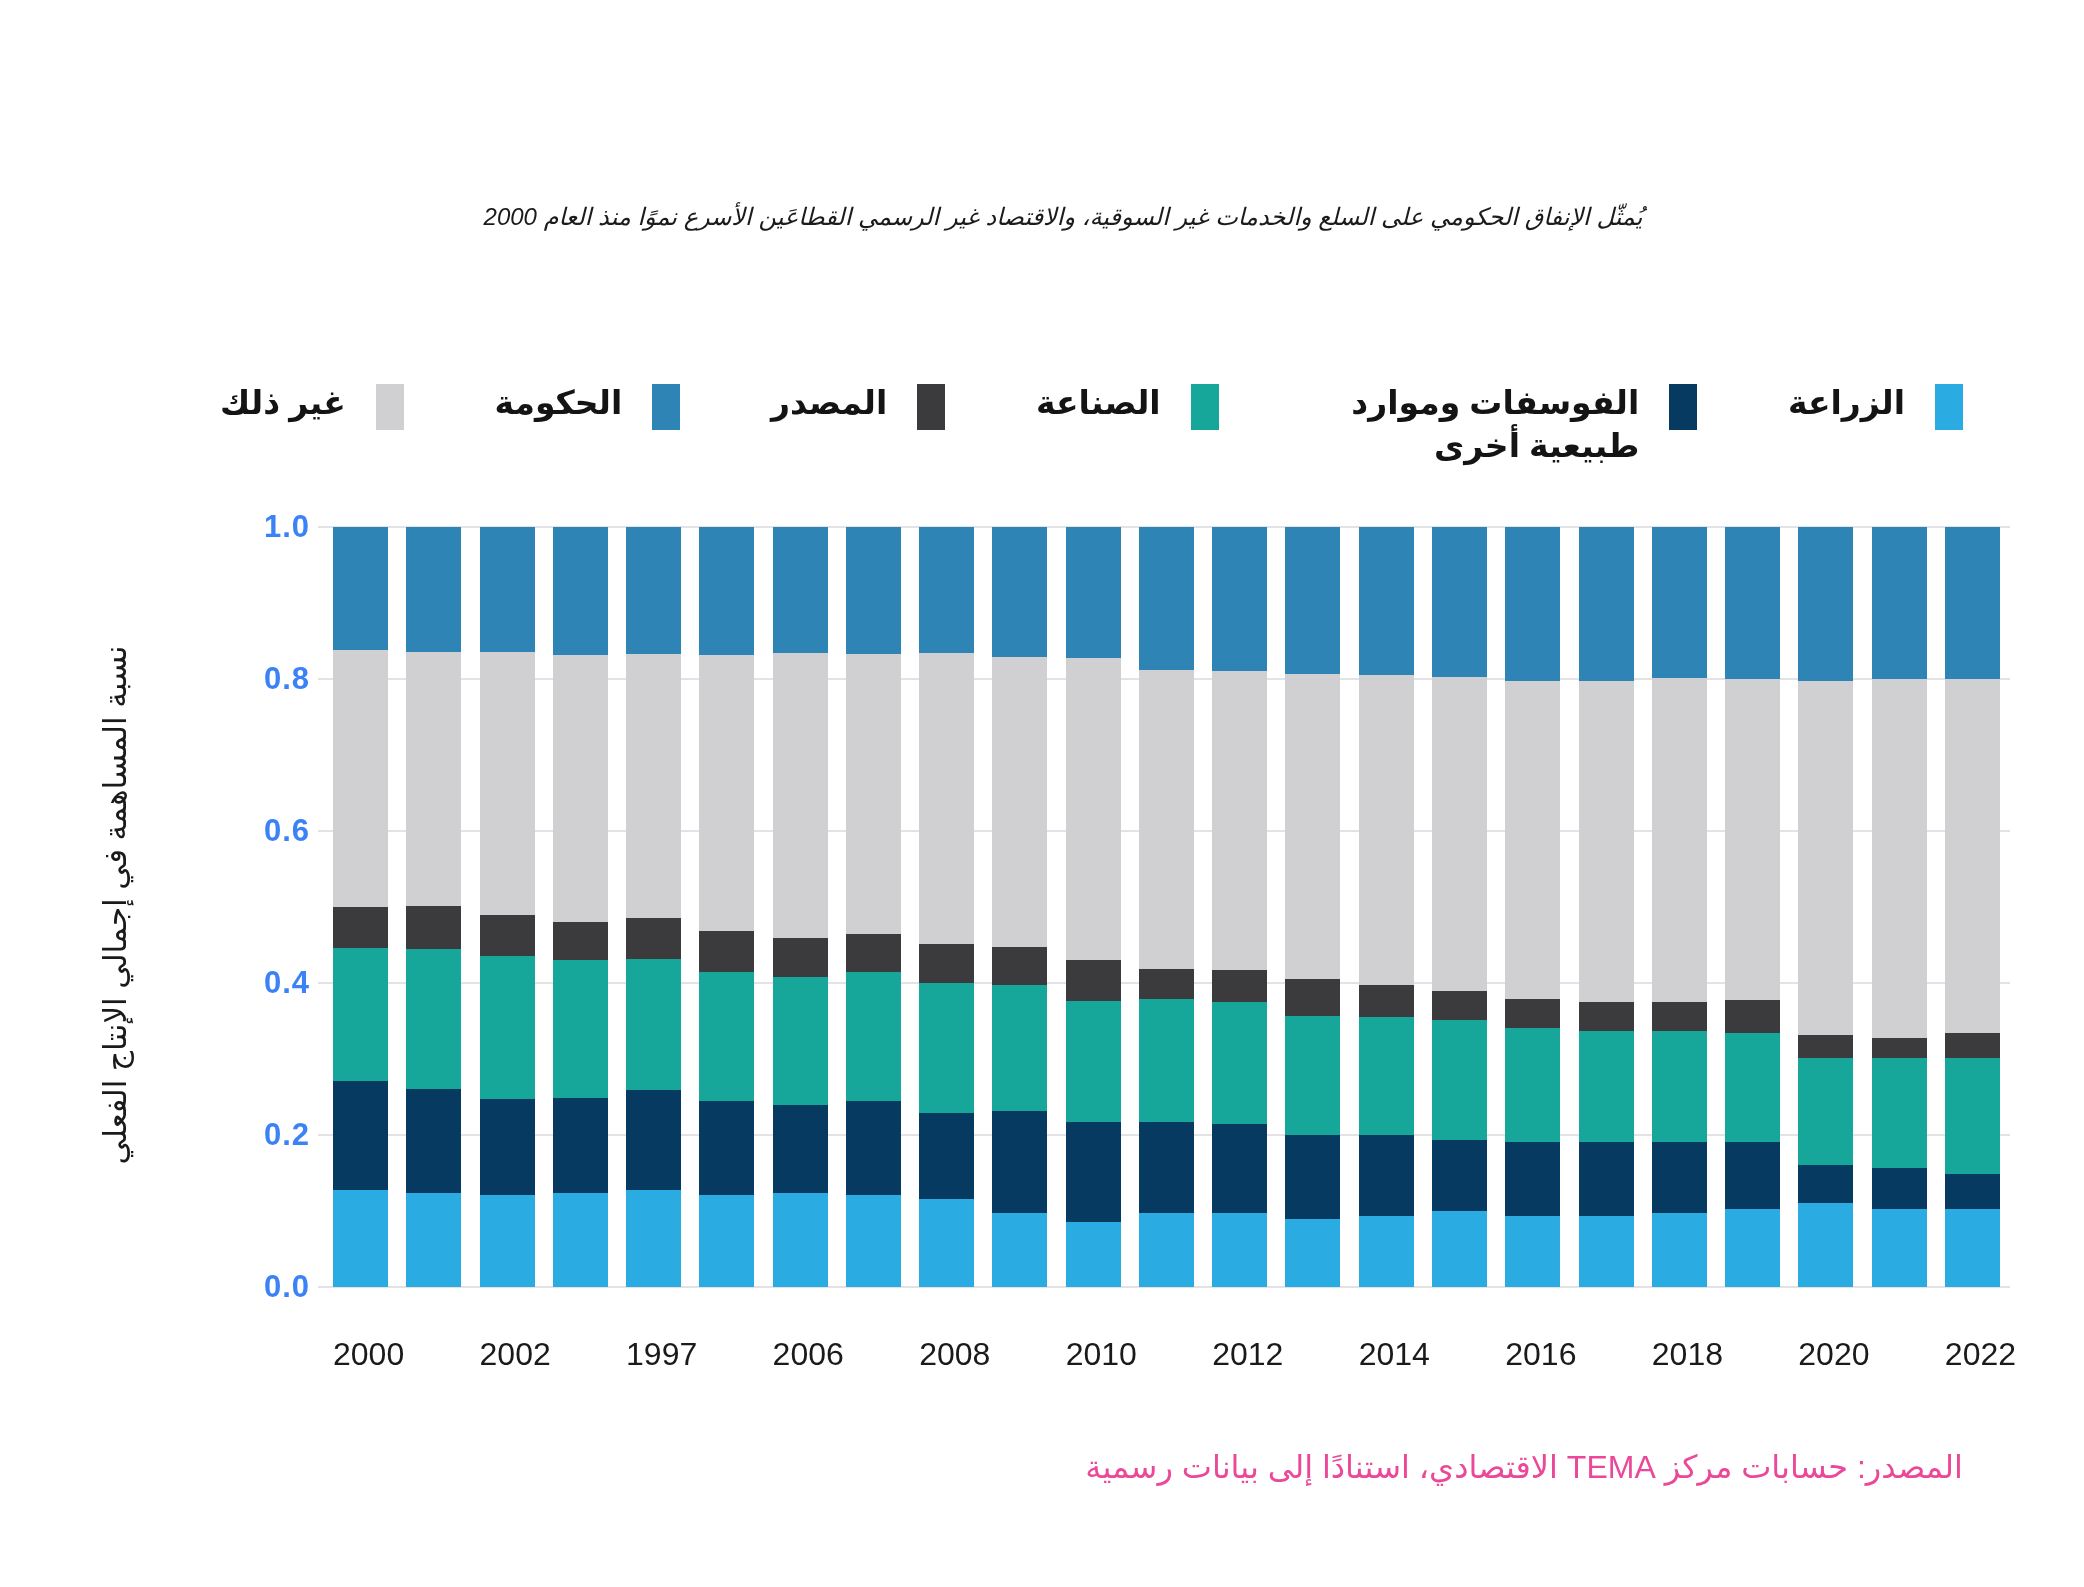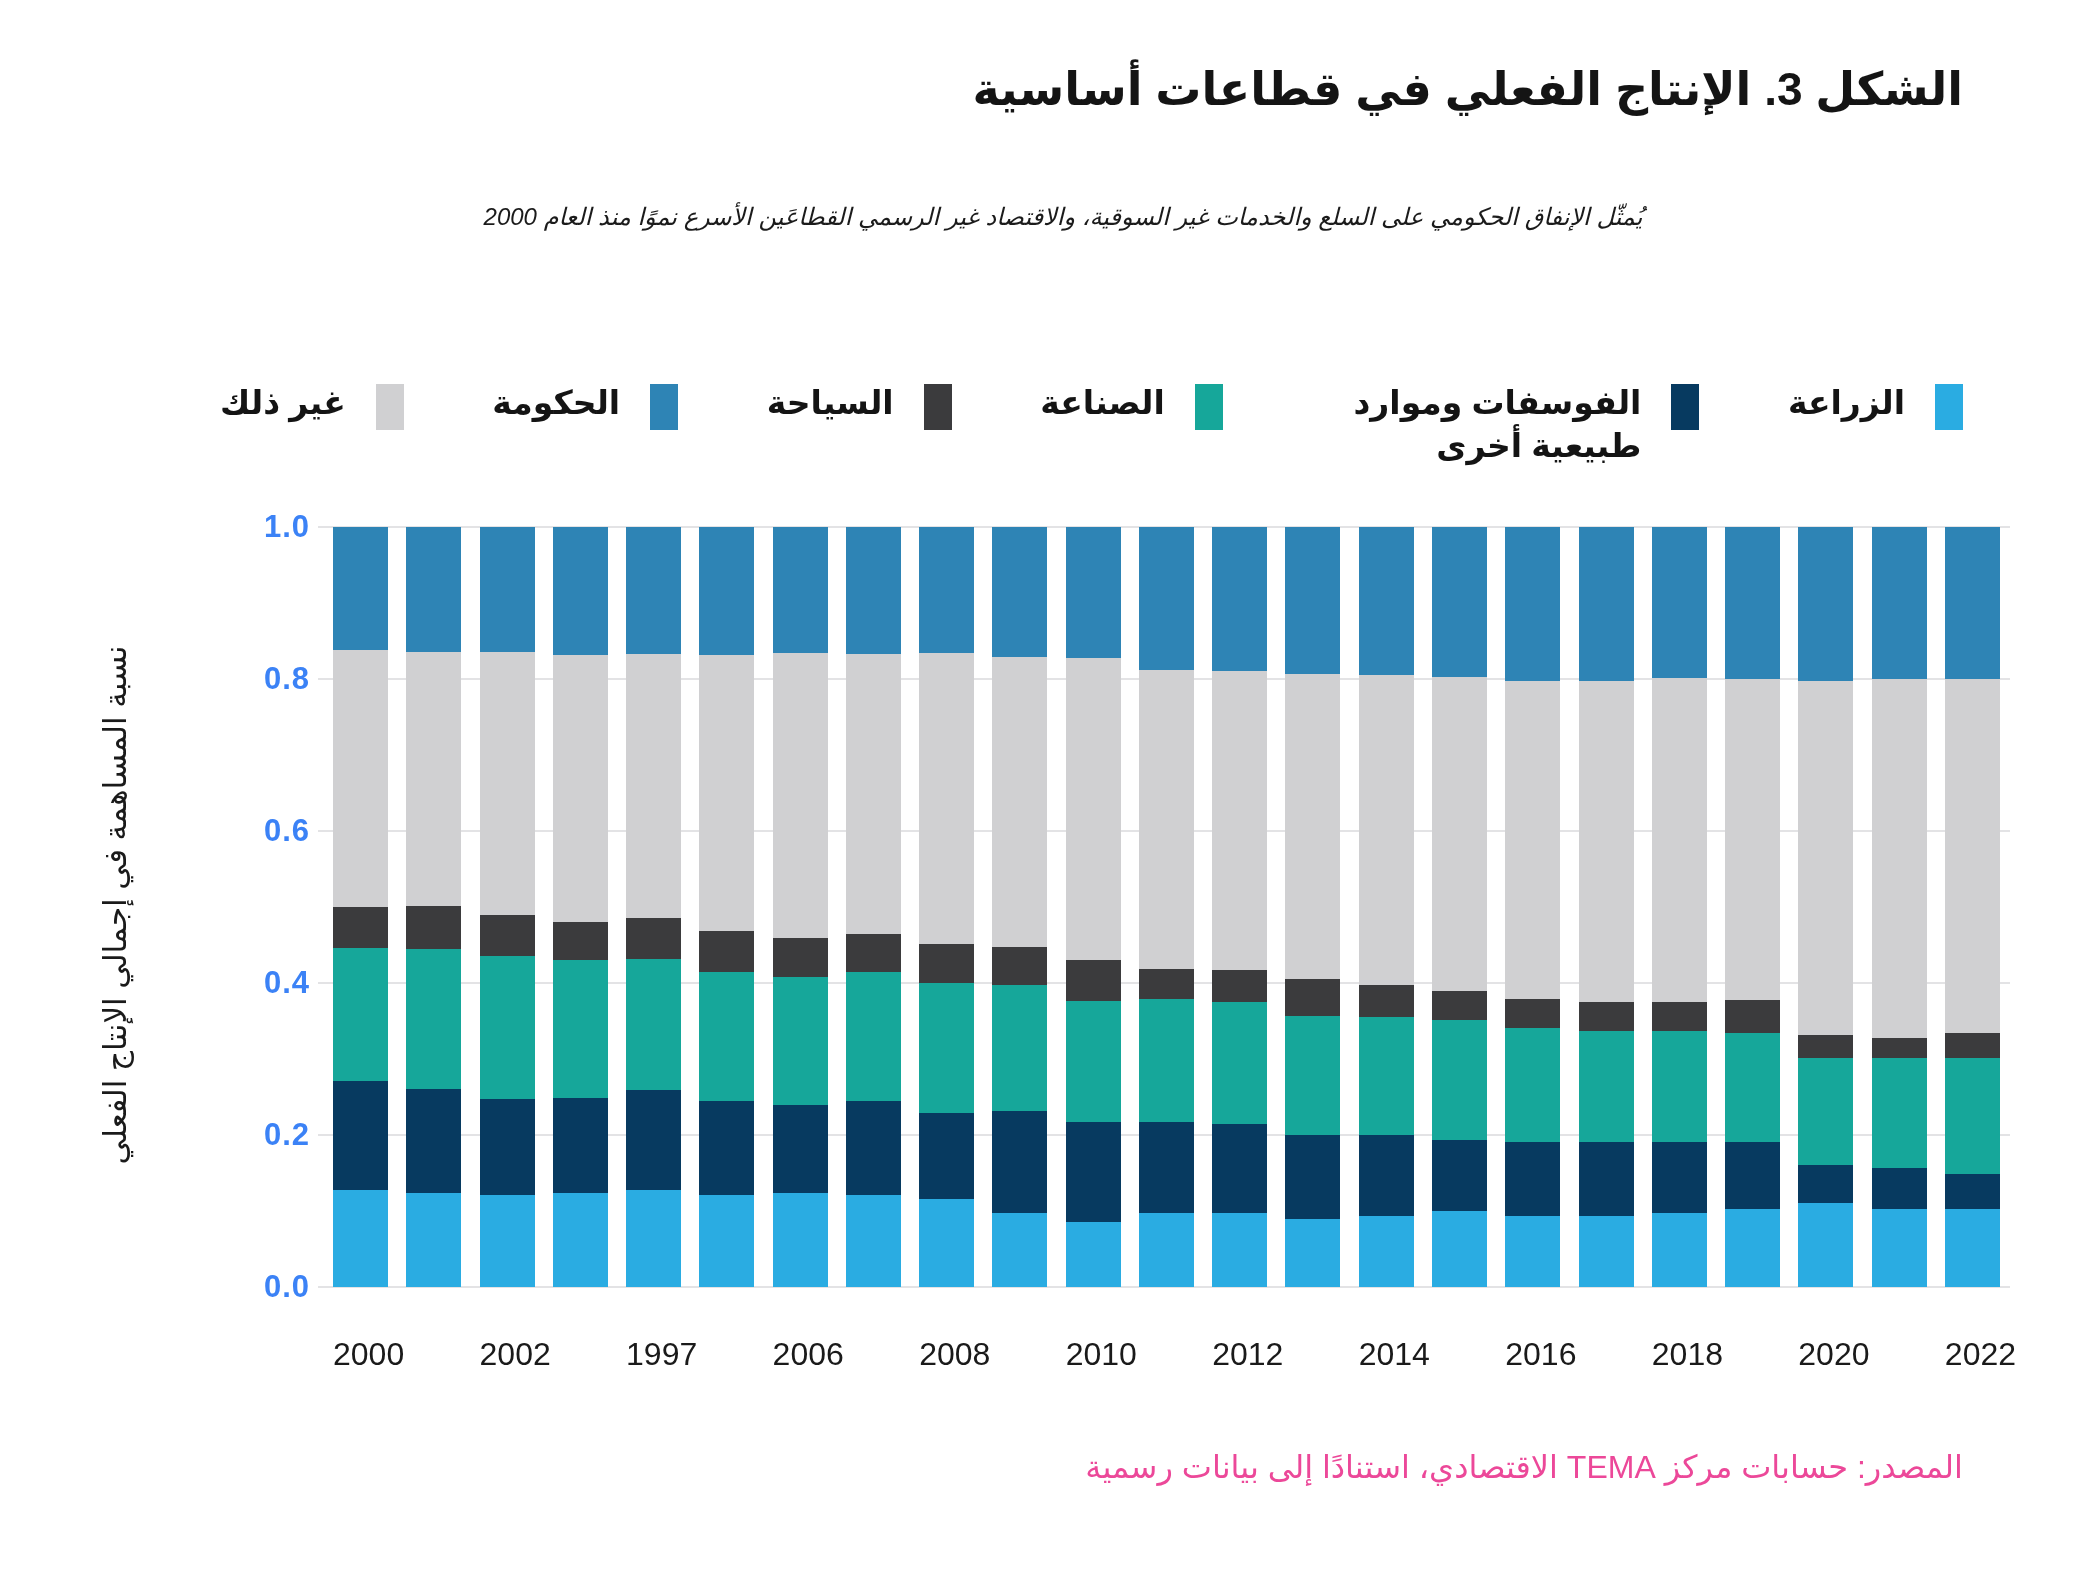--- a/index.html
+++ b/index.html
@@ -71,40 +71,39 @@
   .source-note{
     position:absolute;top:1448px;right:121px;left:121px;
     text-align:right;font-size:32px;color:#ec4899;
   }
 </style>
 </head>
 <body>
 
 <div id="page">
 
-  <div class="fig-title">الشكل 3. الإنتاج الفعلي في قطاعات أساسية</div>
 
   <div class="fig-subtitle">يُمثّل الإنفاق الحكومي على السلع والخدمات غير السوقية، والاقتصاد غير الرسمي القطاعَين الأسرع نموًا منذ العام 2000</div>
 
   <div class="legend">
       <div class="legend-item">
         <span class="swatch" style="background: rgb(42, 172, 226);"></span>
         <span class="legend-label">الزراعة</span>
       </div>
       <div class="legend-item">
         <span class="swatch" style="background: rgb(7, 58, 96);"></span>
         <span class="legend-label">الفوسفات وموارد طبيعية أخرى</span>
       </div>
       <div class="legend-item">
         <span class="swatch" style="background: rgb(22, 167, 154);"></span>
         <span class="legend-label">الصناعة</span>
       </div>
       <div class="legend-item">
         <span class="swatch" style="background: rgb(59, 59, 61);"></span>
-        <span class="legend-label">السياحة</span>
+        <span class="legend-label">المصدر</span>
       </div>
       <div class="legend-item">
         <span class="swatch" style="background: rgb(46, 132, 181);"></span>
         <span class="legend-label">الحكومة</span>
       </div>
       <div class="legend-item">
         <span class="swatch" style="background: rgb(208, 208, 210);"></span>
         <span class="legend-label">غير ذلك</span>
       </div>
     </div>

